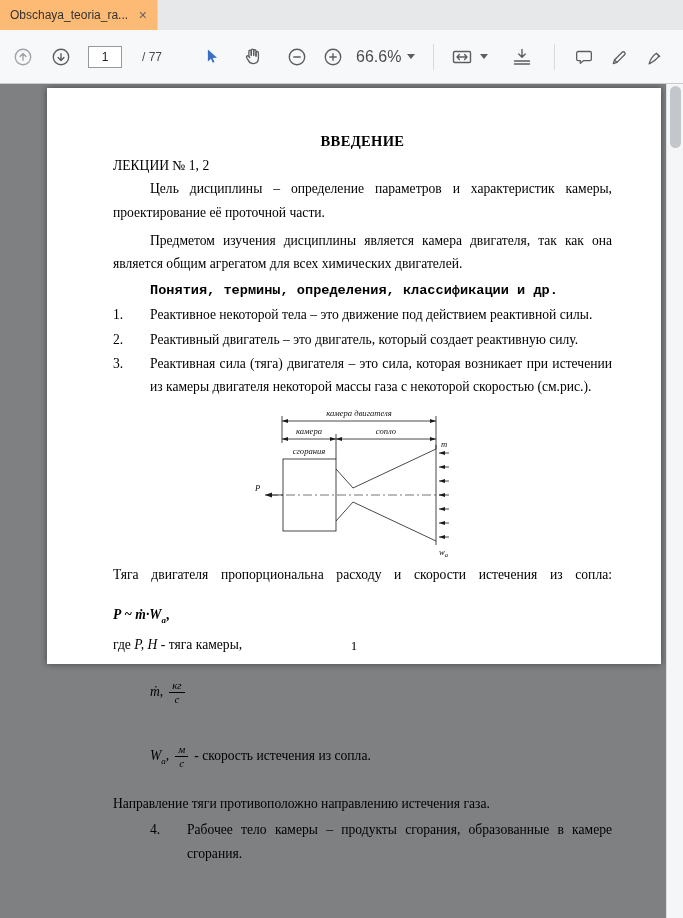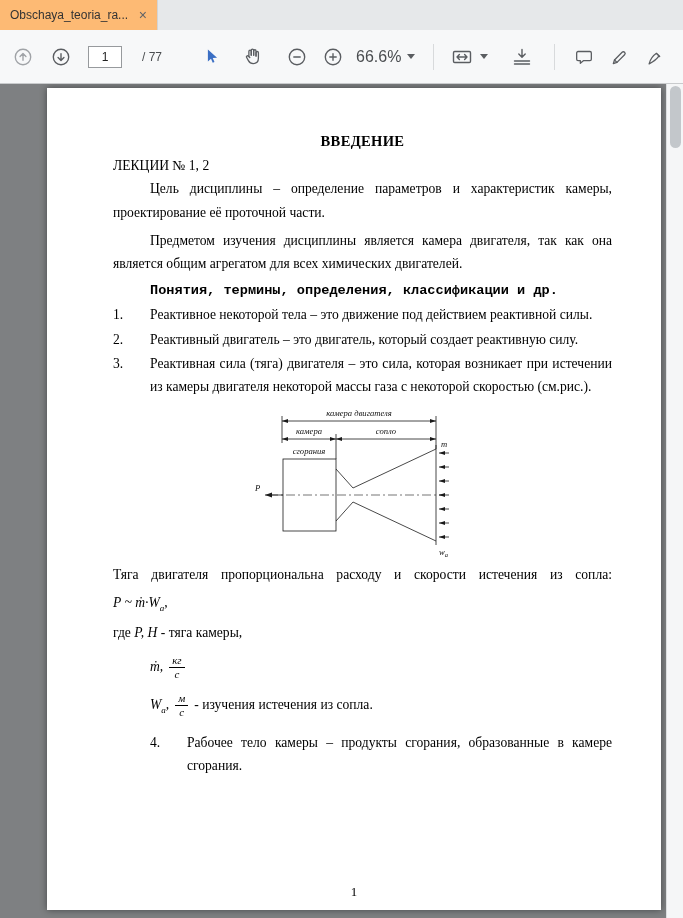--- a/index.html
+++ b/index.html
@@ -18,44 +18,44 @@
   .tbtn { display:flex; align-items:center; justify-content:center; flex:none; cursor:pointer; }
   .tbtn svg { display:block; }
   .page-input { width:34px; height:22px; border:1px solid #979a9d; background:#fff; text-align:center; font-size:12px; color:#222; font-family:"Liberation Sans",sans-serif; }
   .page-count { font-size:12px; color:#4a4d50; margin-left:20px; }
   .zoom-label { font-size:16px; color:#4a4d50;text-align:center; }
   .caret { width:0; height:0; border-left:4px solid transparent; border-right:4px solid transparent; border-top:5px solid #5a5d61; margin-left:6px; }
   .tb-divider { width:1px; height:26px; background:#d8dadc; flex:none; }
 
   
   .docarea { position:absolute; top:84px; left:0; right:0; bottom:0; background:#7e8082; overflow:hidden; }
-  .pagesheet { position:absolute; left:47px; top:4px; width:614px; height:822px; background:#ffffff; box-shadow:0 0 7px rgba(0,0,0,0.45); }
+  .pagesheet { position:absolute; left:47px; top:4px; width:614px; height:576px; background:#ffffff; box-shadow:0 0 7px rgba(0,0,0,0.45); }
   .pagecontent { position:absolute; left:66px; top:0; width:499px; font-family:"Liberation Serif", serif; font-size:13.6px; color:#000; line-height:23.2px; }
 
   .doc-title { margin-top:42px; text-align:center; font-weight:bold; font-size:14.6px; letter-spacing:0.3px; }
   .lectures { text-align:left; margin-top:1px; }
   .para { text-align:justify; text-indent:37px; }
   .p1 { margin-top:5px; }
   .bold-head { font-weight:bold; text-indent:37px; margin-top:4px;font-family:Liberation Mono, monospace; }
   .litem { position:relative; padding-left:37px; text-align:justify; margin-top:1px; }
   .lnum { position:absolute; left:0; top:0; }
   .litem4 { position:relative; padding-left:74px; text-align:justify; margin-top:3px; }
   .lnum4 { position:absolute; left:37px; top:0; }
 
   .diagram-wrap { margin:9px 0 4px 140px; width:205px; }
   .diagram-wrap svg { display:block; }
   .dlab { font-family:"Liberation Serif", serif; font-style:italic; font-size:8.6px; fill:#111; }
 
   .fulljust { text-align:justify; text-align-last:justify; margin-top:2px; }
-  .formula-line { margin-top:5px; }
+  .formula-line { margin-top:17px;font-weight:bold; }
   .ital { font-style:italic; }
   .sub { font-size:9px; vertical-align:sub; }
   .where-line { margin-top:1px; }
   .frac-line { margin-top:6px; margin-bottom:6px; padding-left:37px; line-height:30px; }
-  .frac { display:inline-block; vertical-align:middle; text-align:center; font-size:11px; line-height:1.15; margin:3px 6px; }
+  .frac { display:inline-block; vertical-align:middle; text-align:center; font-size:11px; line-height:1.15; margin:16px 6px; }
   .fnum { display:block; border-bottom:0.8px solid #000; padding:0 3px 0.5px; }
   .fden { display:block; }
   .direction { margin-top:4px; text-align:justify; }
   .page-num { position:absolute; left:0; right:0; bottom:10px; text-align:center; font-family:"Liberation Serif",serif; font-size:13px; }
 
   
   .scrollbar { position:absolute; right:0; top:0; bottom:0; width:17px; background:#f5f6f7; border-left:1px solid #dcdee0; }
   .scroll-thumb { position:absolute; top:2px; left:3px; width:11px; height:62px; background:#c3c7cb; border-radius:6px; }
 </style>
 </head>
@@ -278,23 +278,24 @@
           <span>где</span>
           <span class="ital">P, Н</span>
           <span>- тяга камеры,</span>
         </div>
 
         <div class="frac-line">
           <span class="ital">ṁ,</span><span class="frac"><span class="fnum ital">кг</span><span class="fden ital">с</span></span>
         </div>
 
         <div class="frac-line">
-          <span class="ital"><span>W</span><span class="sub">a</span><span>,</span></span><span class="frac"><span class="fnum ital">м</span><span class="fden ital">с</span></span><span>- изучения истечения из сопла.</span>
-        </div>
-
+          <span class="ital"><span>W</span><span class="sub">a</span><span>,</span></span><span class="frac"><span class="fnum ital">м</span><span class="fden ital">с</span></span><span>- скорость истечения из сопла.</span>
+        </div>
+
+        <div class="direction">Направление тяги противоположно направлению истечения газа.</div>
 
         <div class="litem4">
           <span class="lnum4">4.</span>
           <span>Рабочее тело камеры – продукты сгорания, образованные в камере сгорания.</span>
         </div>
 
       </div>
       <div class="page-num">1</div>
     </div>
 

